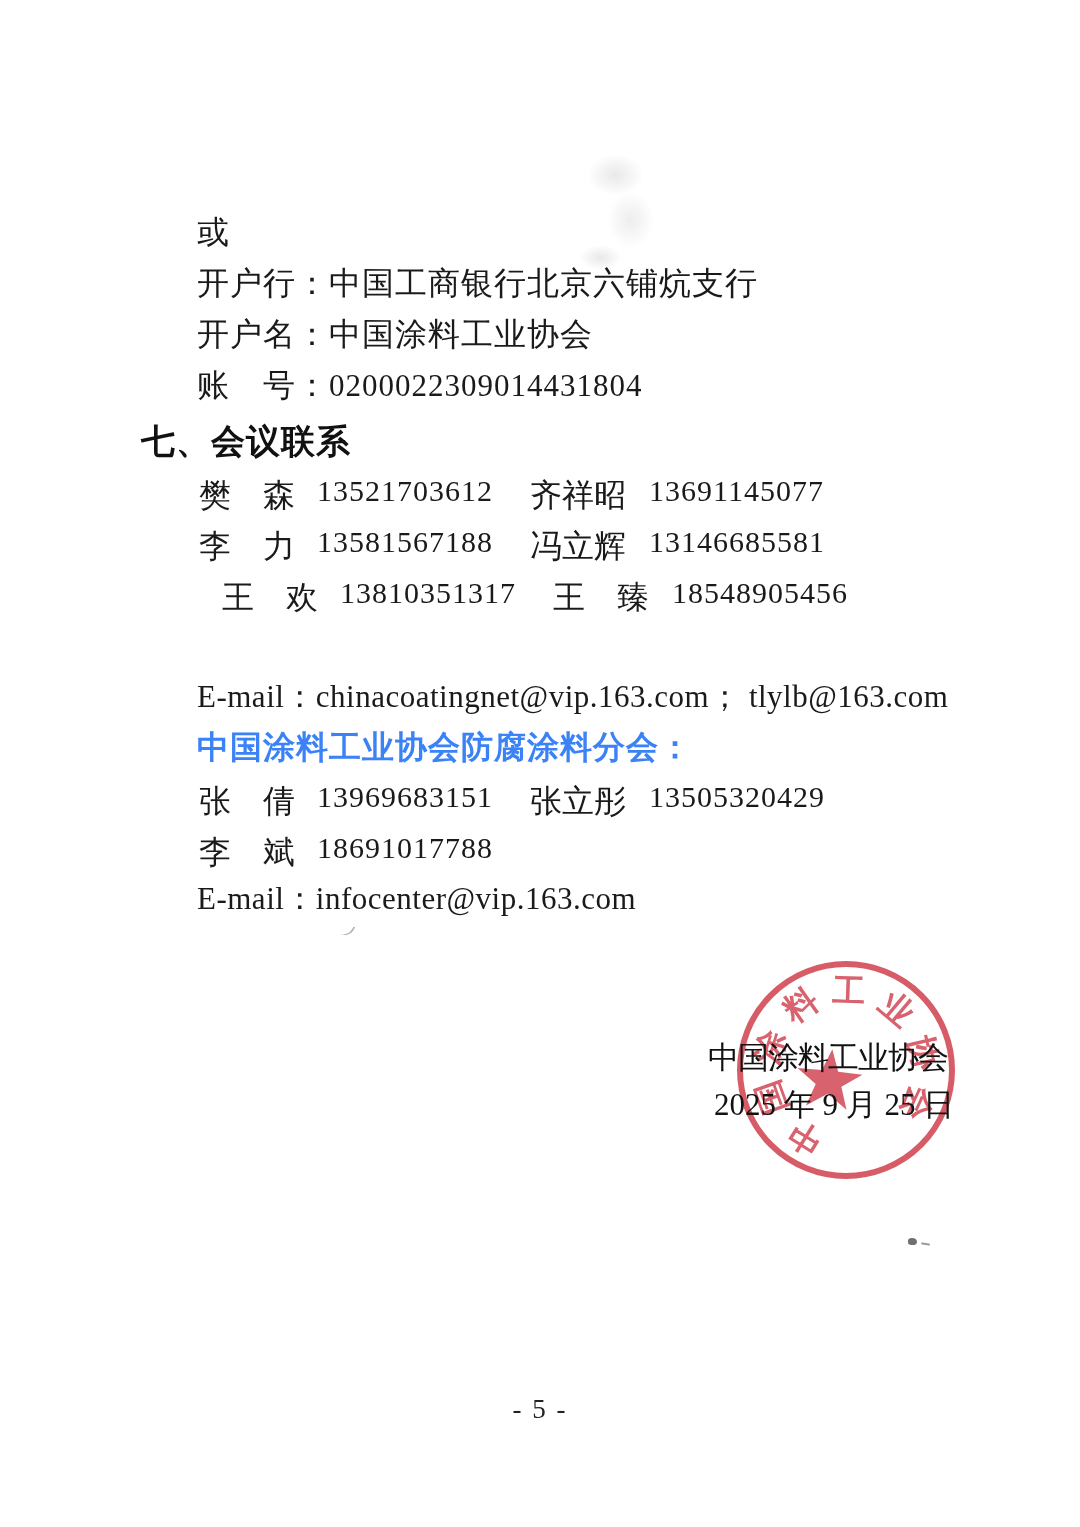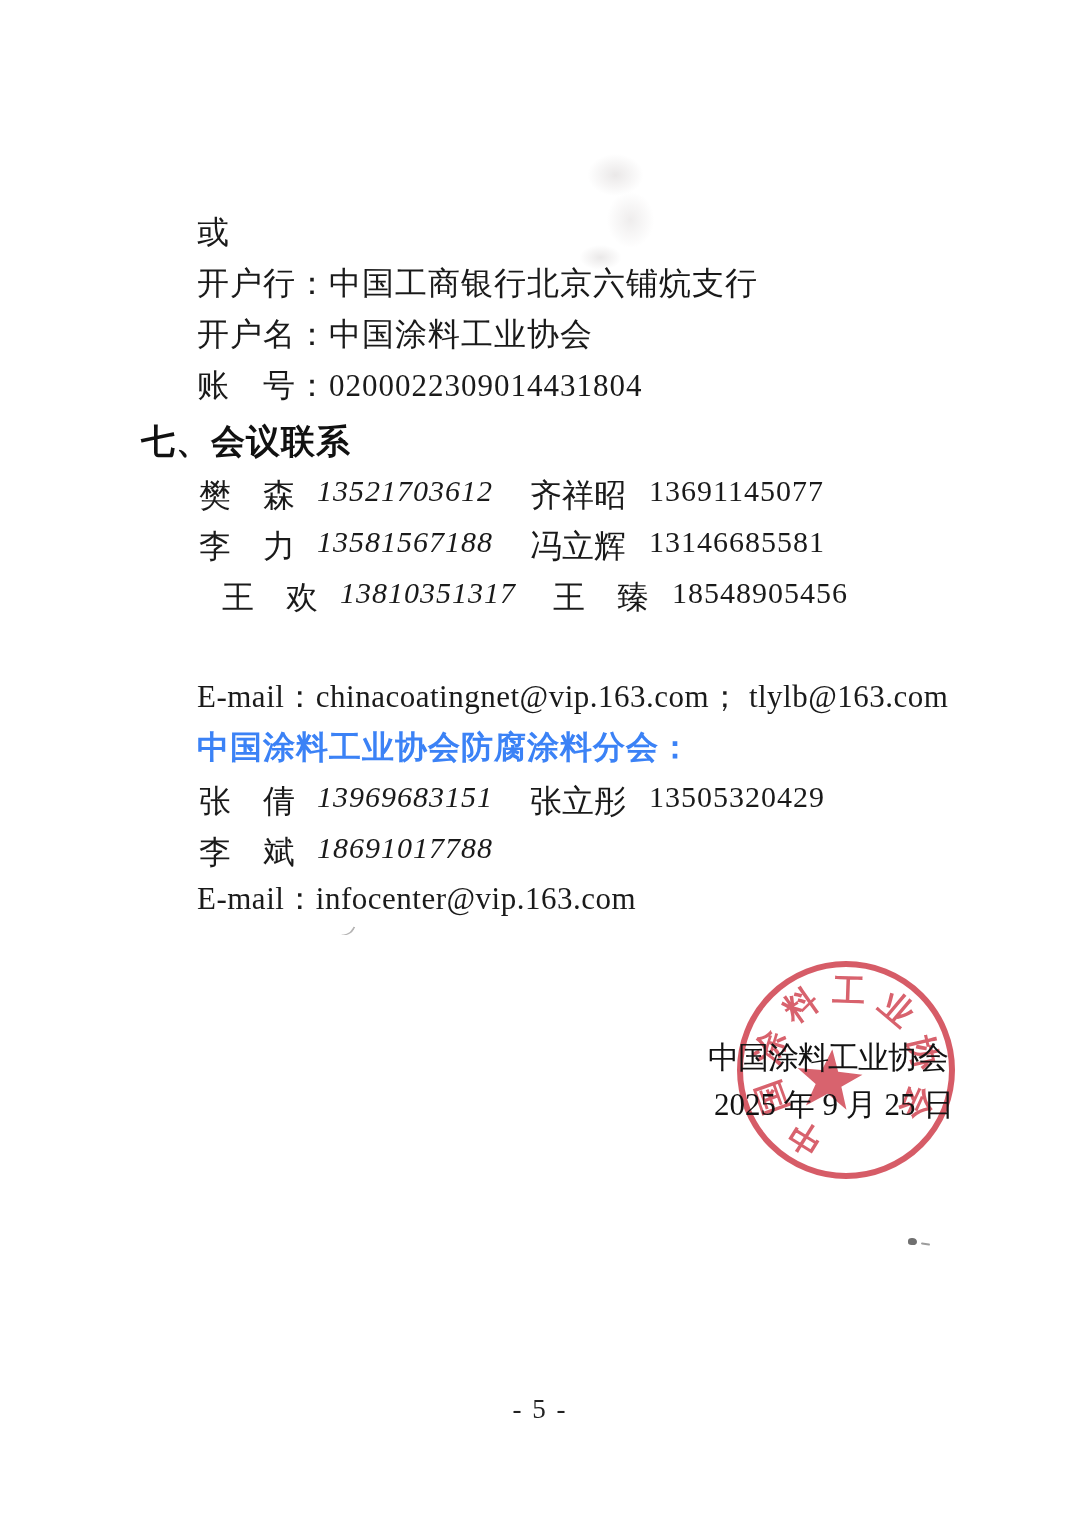--- a/index.html
+++ b/index.html
@@ -20,21 +20,21 @@
     font-weight:bold;font-size:34px;color:#111;letter-spacing:1px;
   }
   .subheading{
     font-family:"Liberation Sans","DejaVu Sans",sans-serif;
     font-weight:bold;font-size:32px;color:#3b82f6;letter-spacing:1px;
   }
   .email-line{font-size:31px;letter-spacing:0.5px;}
   .crow{position:absolute;left:4px;width:1080px;height:40px;}
   .crow span{position:absolute;top:0;white-space:nowrap;}
   .c-n1{left:195px;font-size:32px;}
-  .c-p1{left:313px;font-size:30px;letter-spacing:1px;font-style:italic;}
+  .c-p1{left:313px;font-size:30px;letter-spacing:1px;}
   .c-n2{left:526px;font-size:32px;}
   .c-p2{left:645px;font-size:30px;letter-spacing:1px;}
 
   
   .stamp{
     position:absolute;left:737px;top:961px;width:218px;height:218px;
     z-index:1;opacity:0.92;
   }
   .stamp-ring{
     position:absolute;left:0;top:0;width:218px;height:218px;

